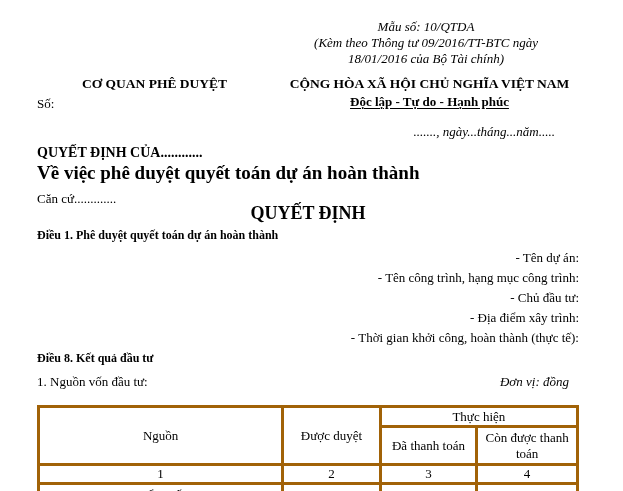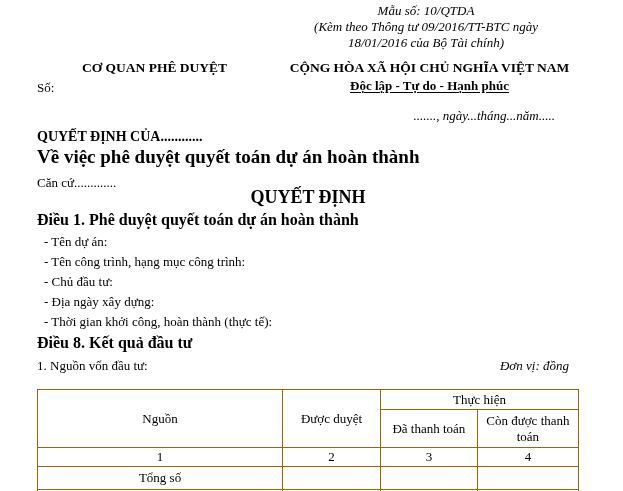--- a/index.html
+++ b/index.html
@@ -5,21 +5,21 @@
   * { margin: 0; padding: 0; box-sizing: border-box; }
   html, body { background: #ffffff; }
   .page {
     position: relative;
     width: 623px;
     height: 491px;
     background: #ffffff;
     color: #000000;
     font-family: "Liberation Serif", serif;
     font-size: 13px;
-    padding: 0 44px 0 37px;
+    padding: 16px 44px 0 37px;
     overflow: hidden;
   }
   
   .form-ref {
     width: 306px;
     margin-left: auto;
     margin-right: 0;
     padding-top: 3px;
     text-align: center;
     font-style: italic;
@@ -36,31 +36,31 @@
     font-weight: bold; font-size: 13px; line-height: 15px; margin-top: 3px;
     text-decoration: underline; text-underline-offset: 2px;
   }
   .dateline { font-style: italic; line-height: 15px; margin-top: 15px; text-align: right; padding-right: 24px; }
   
   .title-block { margin-top: 6px; }
   .title-main { font-weight: bold; font-size: 14px; line-height: 15px; }
   .title-subject { font-weight: bold; font-size: 19px; line-height: 15px; margin-top: 5px; }
   .basis { margin-top: 12px; line-height: 14px; }
   .decision-heading { text-align: center; font-weight: bold; font-size: 18px; line-height: 15px; }
-  .article-heading { font-weight: bold; font-size: 16px; line-height: 15px; }
+  .article-heading { font-weight: bold; font-size: 12px; line-height: 15px; }
   .art1 { margin-top: 7px; }
   .items { margin-top: 5px; }
-  .item { line-height: 20px; padding-left: 7px; }
+  .item { line-height: 20px; padding-left: 7px; text-align: right; }
   .art2 { margin-top: 3px; }
   .row-unit { display: flex; justify-content: space-between; margin-top: 8px; line-height: 15px; }
   .unit-note { font-style: italic; padding-right: 10px; text-align: right; }
   
   table.capital { width: 100%; border-collapse: collapse; table-layout: fixed; margin-top: 16px; }
   table.capital th, table.capital td {
-    border: 1px solid #a16207;
+    border: 3px solid #a16207;
     font-weight: normal;
     text-align: center;
     vertical-align: middle;
     font-size: 13px;
     line-height: 16px;
     padding: 0 4px;
   }
   tr.h-top { height: 20px; }
   tr.h-sub { height: 38px; }
   tr.idx-row { height: 19px; }
@@ -99,21 +99,21 @@
   <div class="basis">Căn cứ.............</div>
 
   <div class="decision-heading">QUYẾT ĐỊNH</div>
 
   <div class="article-heading art1">Điều 1. Phê duyệt quyết toán dự án hoàn thành</div>
 
   <div class="items">
     <div class="item">- Tên dự án:</div>
     <div class="item">- Tên công trình, hạng mục công trình:</div>
     <div class="item">- Chủ đầu tư:</div>
-    <div class="item">- Địa ngày xây dựng:</div>
+    <div class="item">- Địa điểm xây trình:</div>
     <div class="item">- Thời gian khởi công, hoàn thành (thực tế):</div>
   </div>
 
   <div class="article-heading art2">Điều 8. Kết quả đầu tư</div>
 
   <div class="row-unit">
     <span>1. Nguồn vốn đầu tư:</span>
     <span class="unit-note">Đơn vị: đồng</span>
   </div>
 

